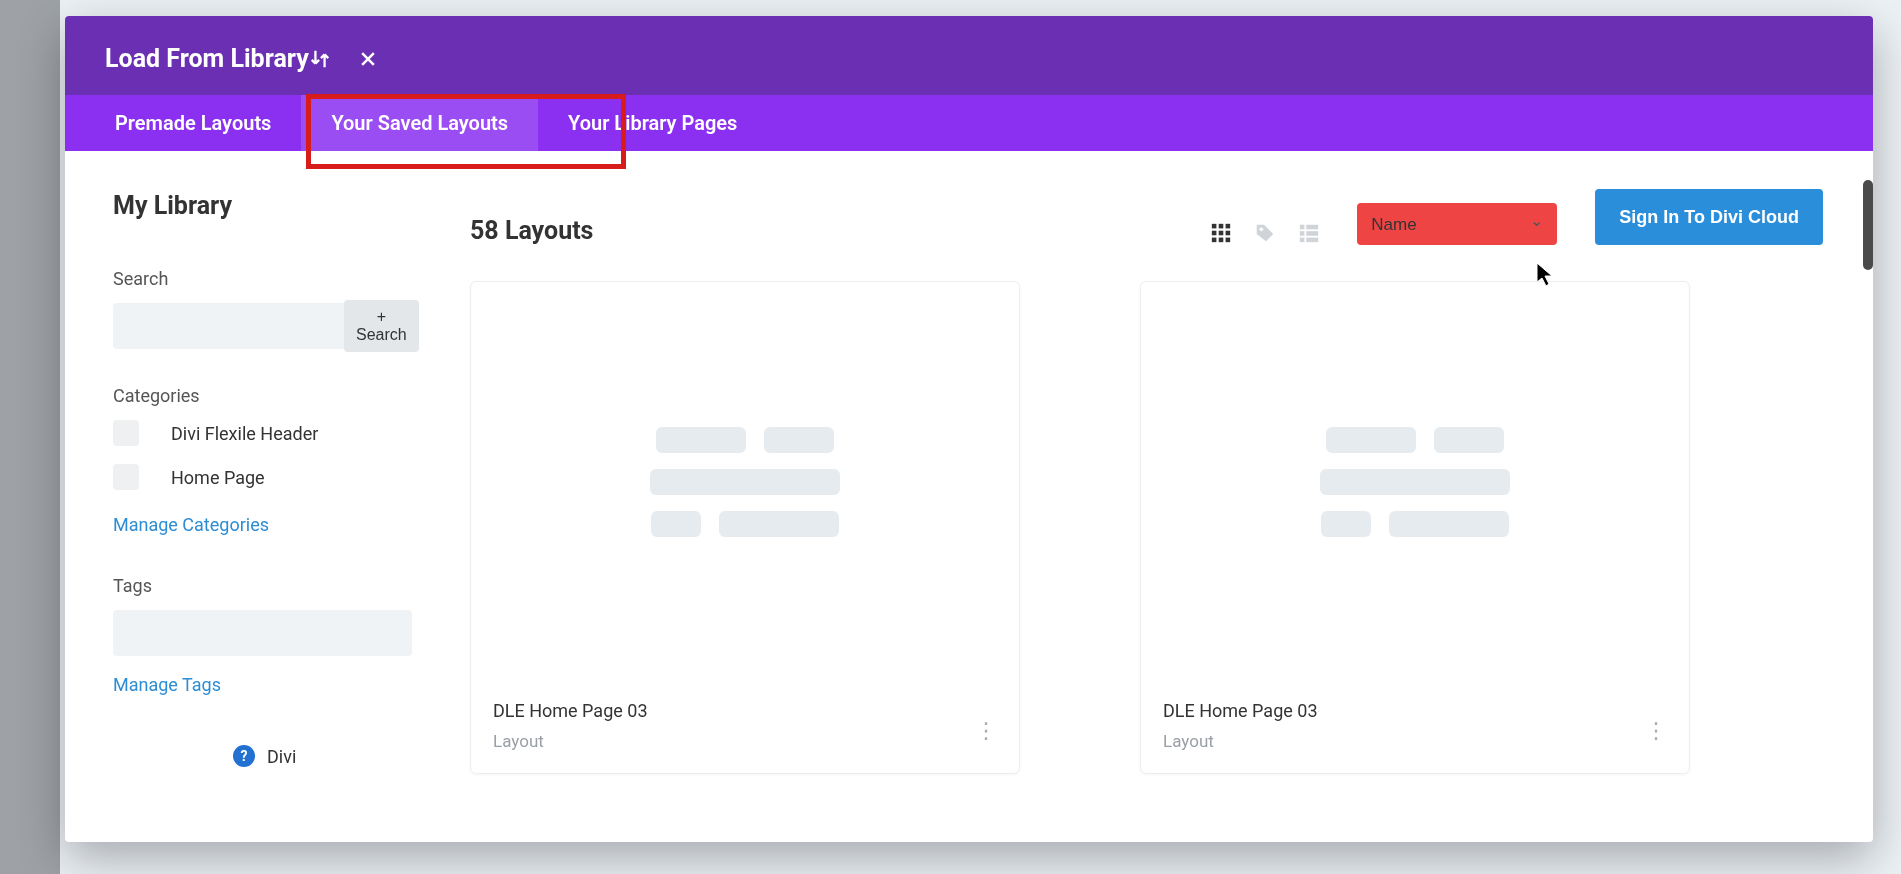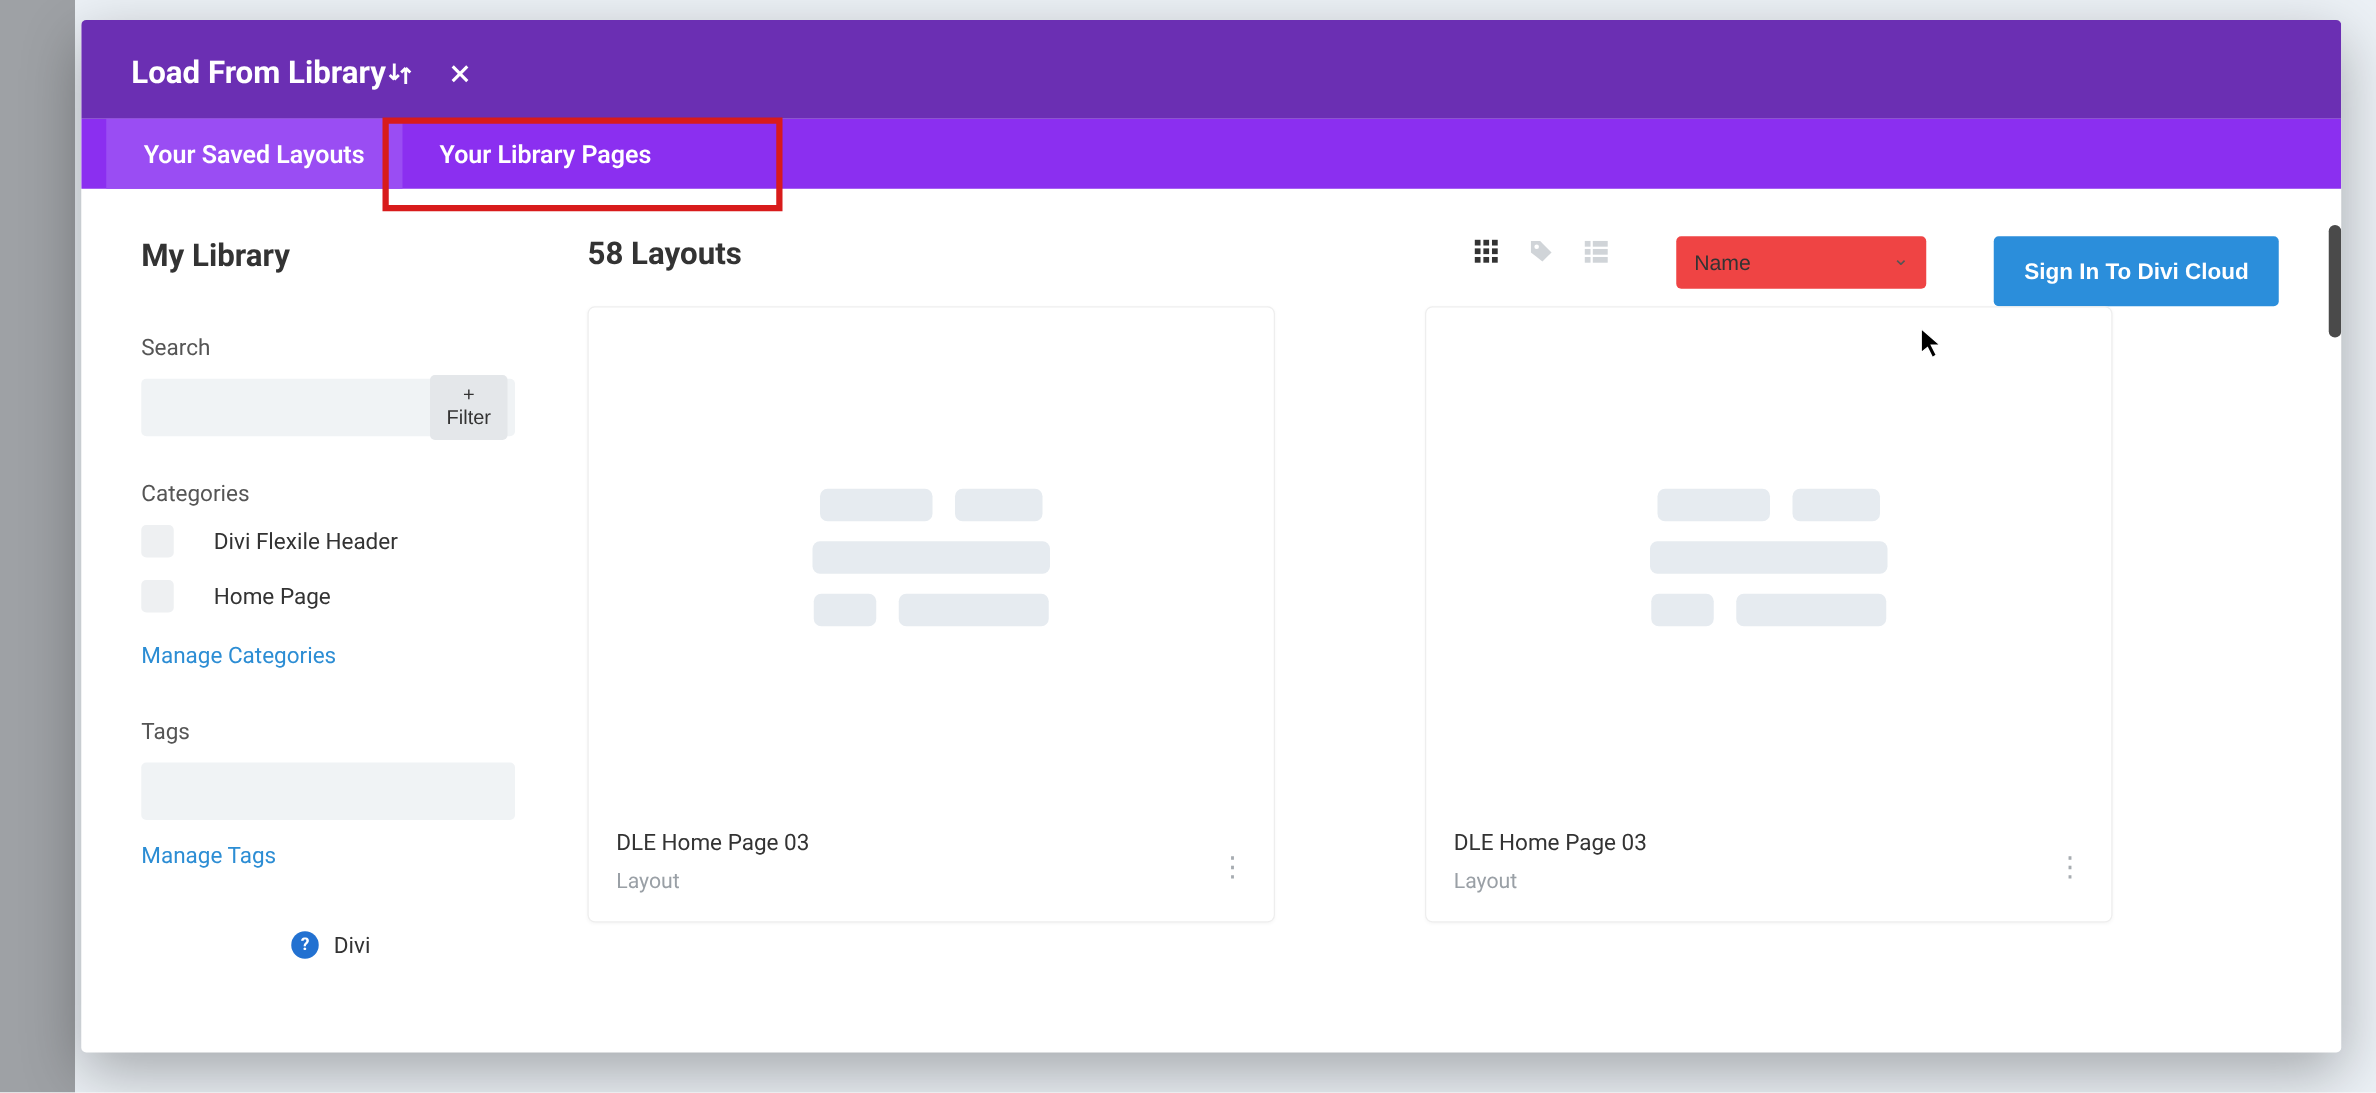--- a/index.html
+++ b/index.html
@@ -184,22 +184,23 @@
     }
 
     .main-panel {
       flex: 1;
       padding: 38px 50px 10px 10px;
       overflow-y: auto;
       position: relative;
     }
     .main-header {
       display: flex;
-      align-items: flex-start;
-      gap: 36px;
+      align-items: flex-end;
+      gap: 20px;
+      margin-bottom: 36px;
     }
     .layouts-title {
       font-size: 25px;
       font-weight: 700;
       color: #333;
       flex: 1;
     }
     .view-toggles {
       display: flex;
       gap: 20px;
@@ -348,32 +349,33 @@
         </svg>
       </div>
       <div class="icon-btn">
         <svg width="20" height="20" viewBox="0 0 24 24" fill="none" stroke="white" stroke-width="3">
           <path d="M5 5l14 14M19 5L5 19"></path>
         </svg>
       </div>
     </div>
   </div>
   <div class="tabs">
+    <div class="tab">Premade Layouts</div>
     <div class="tab active">Your Saved Layouts</div>
     <div class="tab">Your Library Pages</div>
   </div>
   <div class="modal-body">
 
     <div class="sidebar-panel">
       <div class="sidebar-title">My Library</div>
 
       <div class="section-label">Search</div>
       <div class="search-box">
         <input class="search-input" type="text" style="">
-        <button class="filter-btn">+ Filter</button>
+        <button class="filter-btn">+ Search</button>
       </div>
 
       <div class="section-label">Categories</div>
       <div class="cat-item">
         <div class="cat-checkbox"></div>
         <span class="cat-label">Divi Flexile Header</span>
       </div>
       <div class="cat-item">
         <div class="cat-checkbox"></div>
         <span class="cat-label">Home Page</span>

